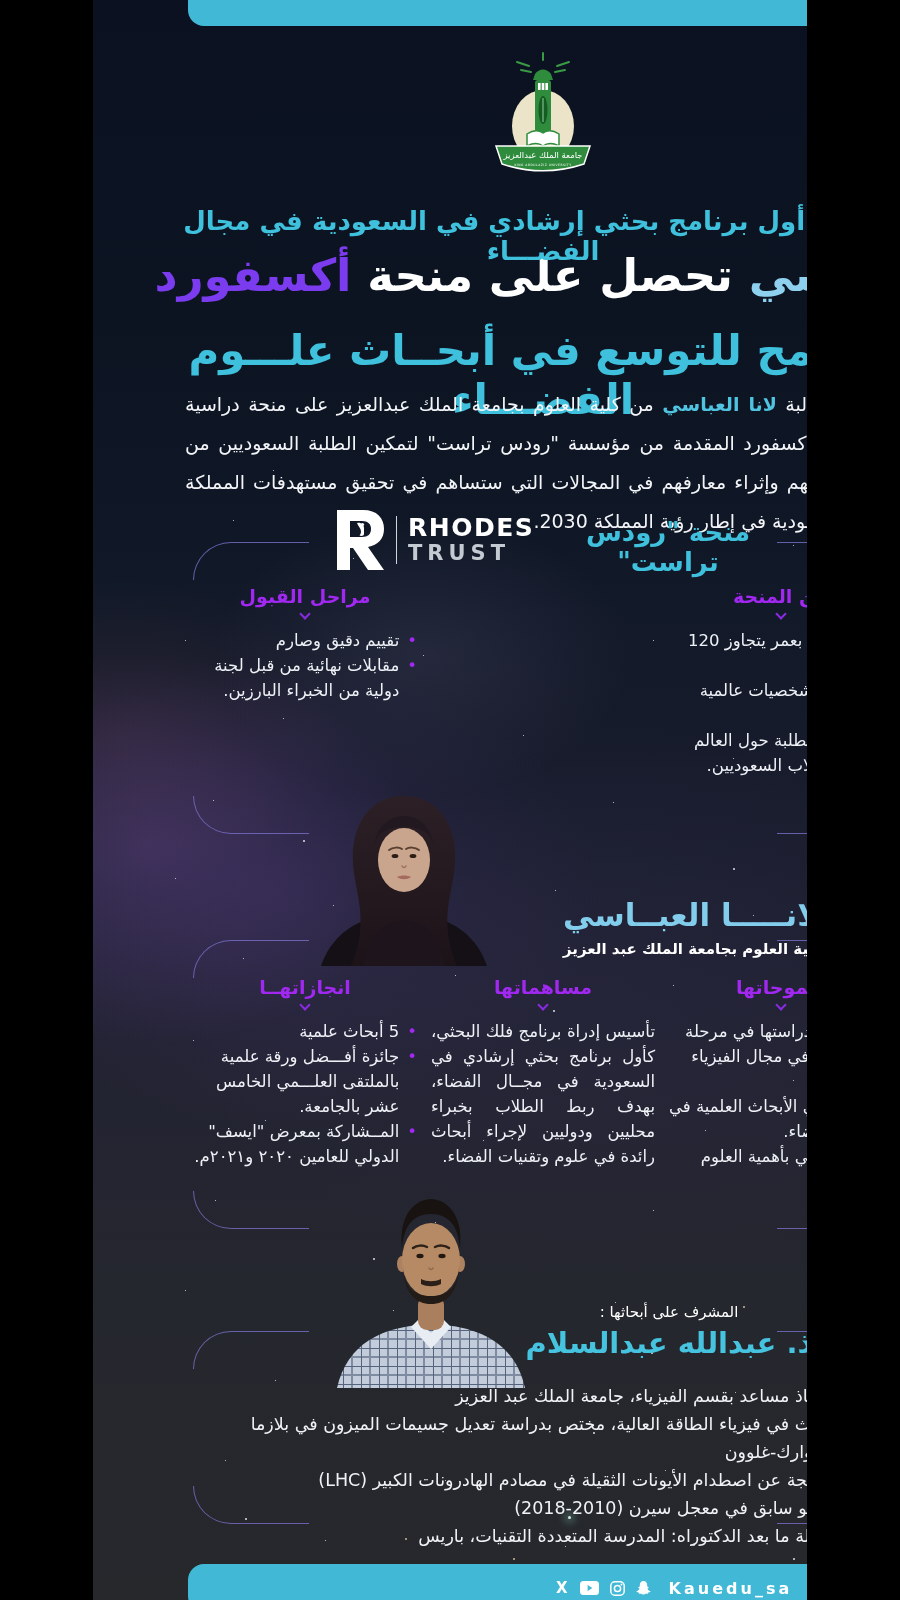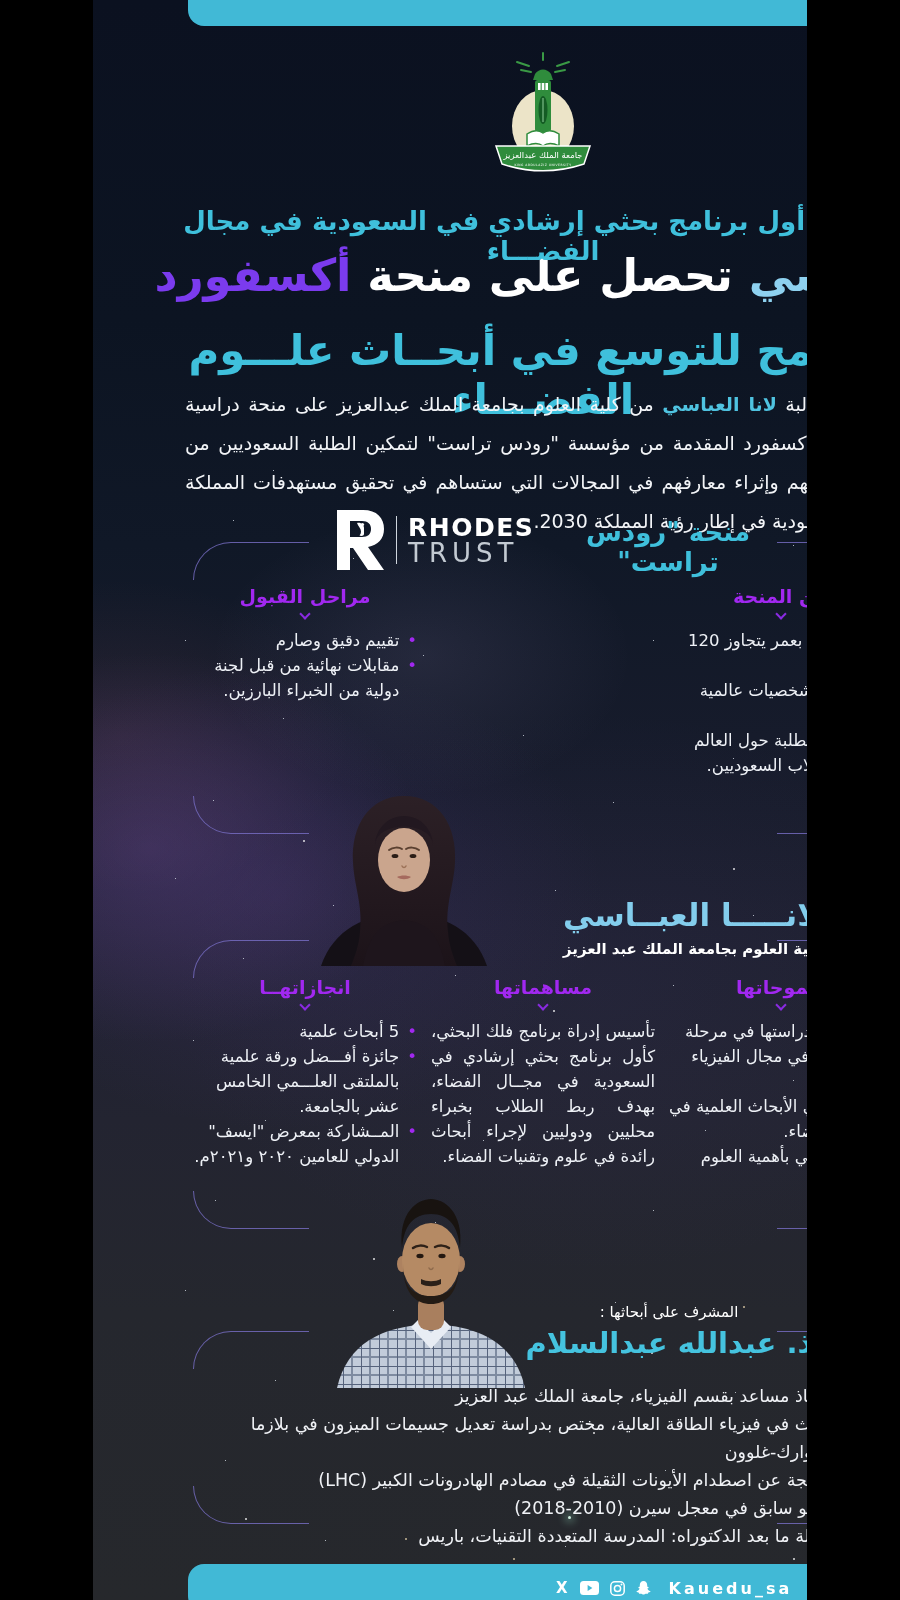--- a/index.html
+++ b/index.html
@@ -45,21 +45,21 @@
   
   .cr { position:absolute; width:116px; height:38px; border:0 solid rgba(122,112,200,.8); }
   .cr.tl { border-top-width:1.5px; border-left-width:1.5px; border-top-left-radius:38px; }
   .cr.tr { border-top-width:1.5px; border-right-width:1.5px; border-top-right-radius:38px; }
   .cr.bl { border-bottom-width:1.5px; border-left-width:1.5px; border-bottom-left-radius:38px; }
   .cr.br { border-bottom-width:1.5px; border-right-width:1.5px; border-bottom-right-radius:38px; }
 
   .rhodes-logo { left:240px; top:508px; height:64px; display:flex; align-items:center; gap:11px; }
   .rhodes-logo .vdiv { width:1px; height:48px; background:#cfd6de; }
   .rhodes-logo .l1 { font-size:25px; font-weight:bold; letter-spacing:1.5px; color:#fff; line-height:26px; }
-  .rhodes-logo .l2 { font-size:26px; font-weight:400; letter-spacing:5px; color:#c3cad2; line-height:24px; }
+  .rhodes-logo .l2 { font-size:21px; font-weight:700; letter-spacing:5px; color:#c3cad2; line-height:24px; }
   .sec-title { left:440px; width:270px; top:517px; text-align:center; font-size:26px; font-weight:bold; color:#3fc0dc; direction:rtl; }
 
   .cols { left:100px; width:700px; display:flex; justify-content:space-between; direction:rtl; }
   .rh-cols { top:585px; }
   .la-cols { top:976px; }
   .col { width:224px; }
   .col h3 { font-size:19px; font-weight:bold; color:#a128f0; text-align:center; margin-bottom:3px; }
   .chev { margin:3px auto 10px; width:8px; height:8px; border-left:2px solid #8a2be2; border-bottom:2px solid #8a2be2; transform:rotate(-45deg); }
   .col-body { font-size:16.5px; line-height:25px; color:#eef1f6; direction:rtl; text-align:right; }
   .col-body.just { text-align:justify; text-align-last:right; }

